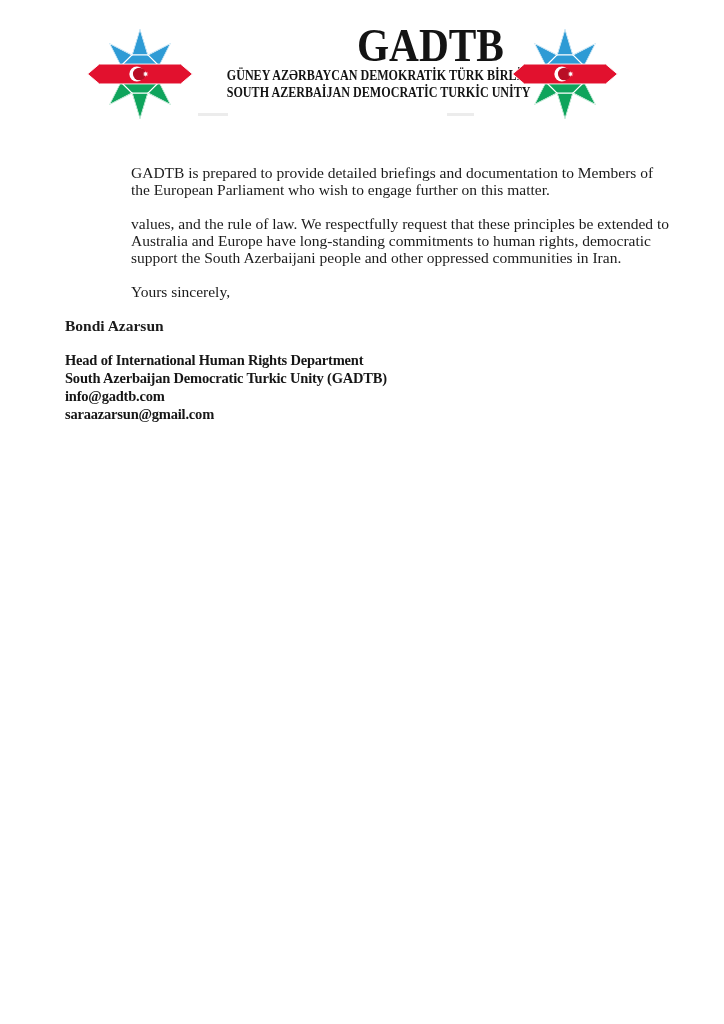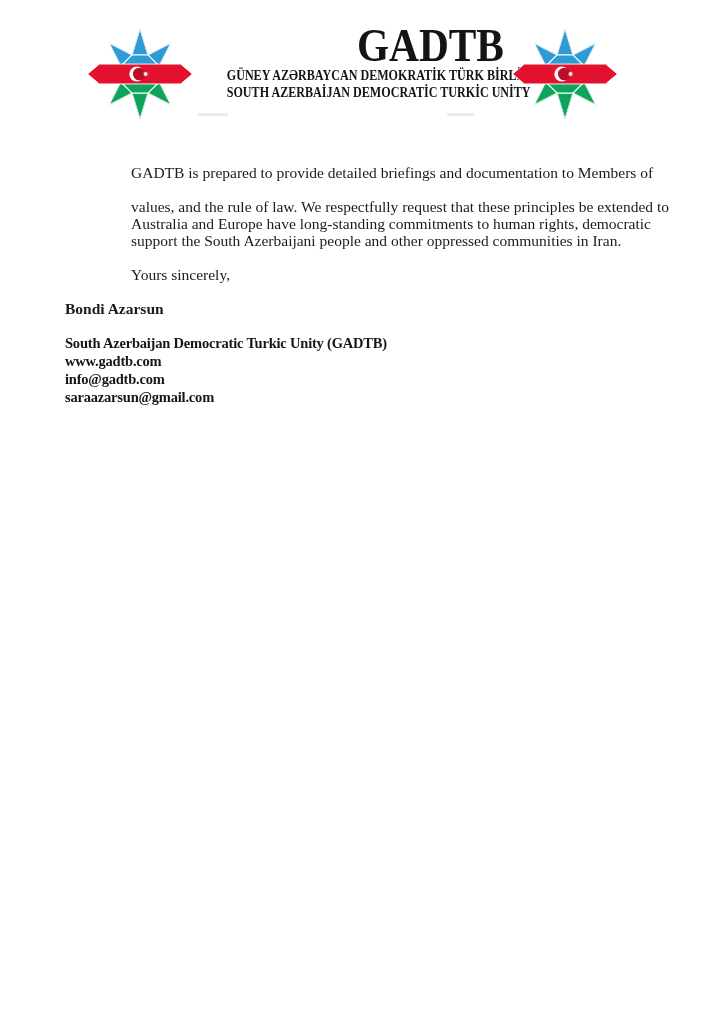--- a/index.html
+++ b/index.html
@@ -128,33 +128,34 @@
     </svg>
 
     <div class="scan-artifact a1"></div>
     <div class="scan-artifact a2"></div>
   </div>
 
   <div class="letter-body">
 
     <div class="para">
       <div class="para-line">GADTB is prepared to provide detailed briefings and documentation to Members of</div>
+      <div class="para-line">the European Parliament who wish to engage further on this matter.</div>
     </div>
 
     <div class="para">
       <div class="para-line">values, and the rule of law. We respectfully request that these principles be extended to</div>
       <div class="para-line">Australia and Europe have long-standing commitments to human rights, democratic</div>
       <div class="para-line">support the South Azerbaijani people and other oppressed communities in Iran.</div>
     </div>
 
     <div class="closing">Yours sincerely,</div>
 
     <div class="signer-name">Bondi Azarsun</div>
 
     <div class="signature-block">
+      <div class="sig-line">Head of International Human Rights Department</div>
       <div class="sig-line">South Azerbaijan Democratic Turkic Unity (GADTB)</div>
-      <div class="sig-line">www.gadtb.com</div>
       <div class="sig-line">info@gadtb.com</div>
       <div class="sig-line">saraazarsun@gmail.com</div>
     </div>
 
   </div>
 </div>
 
 </body></html>

